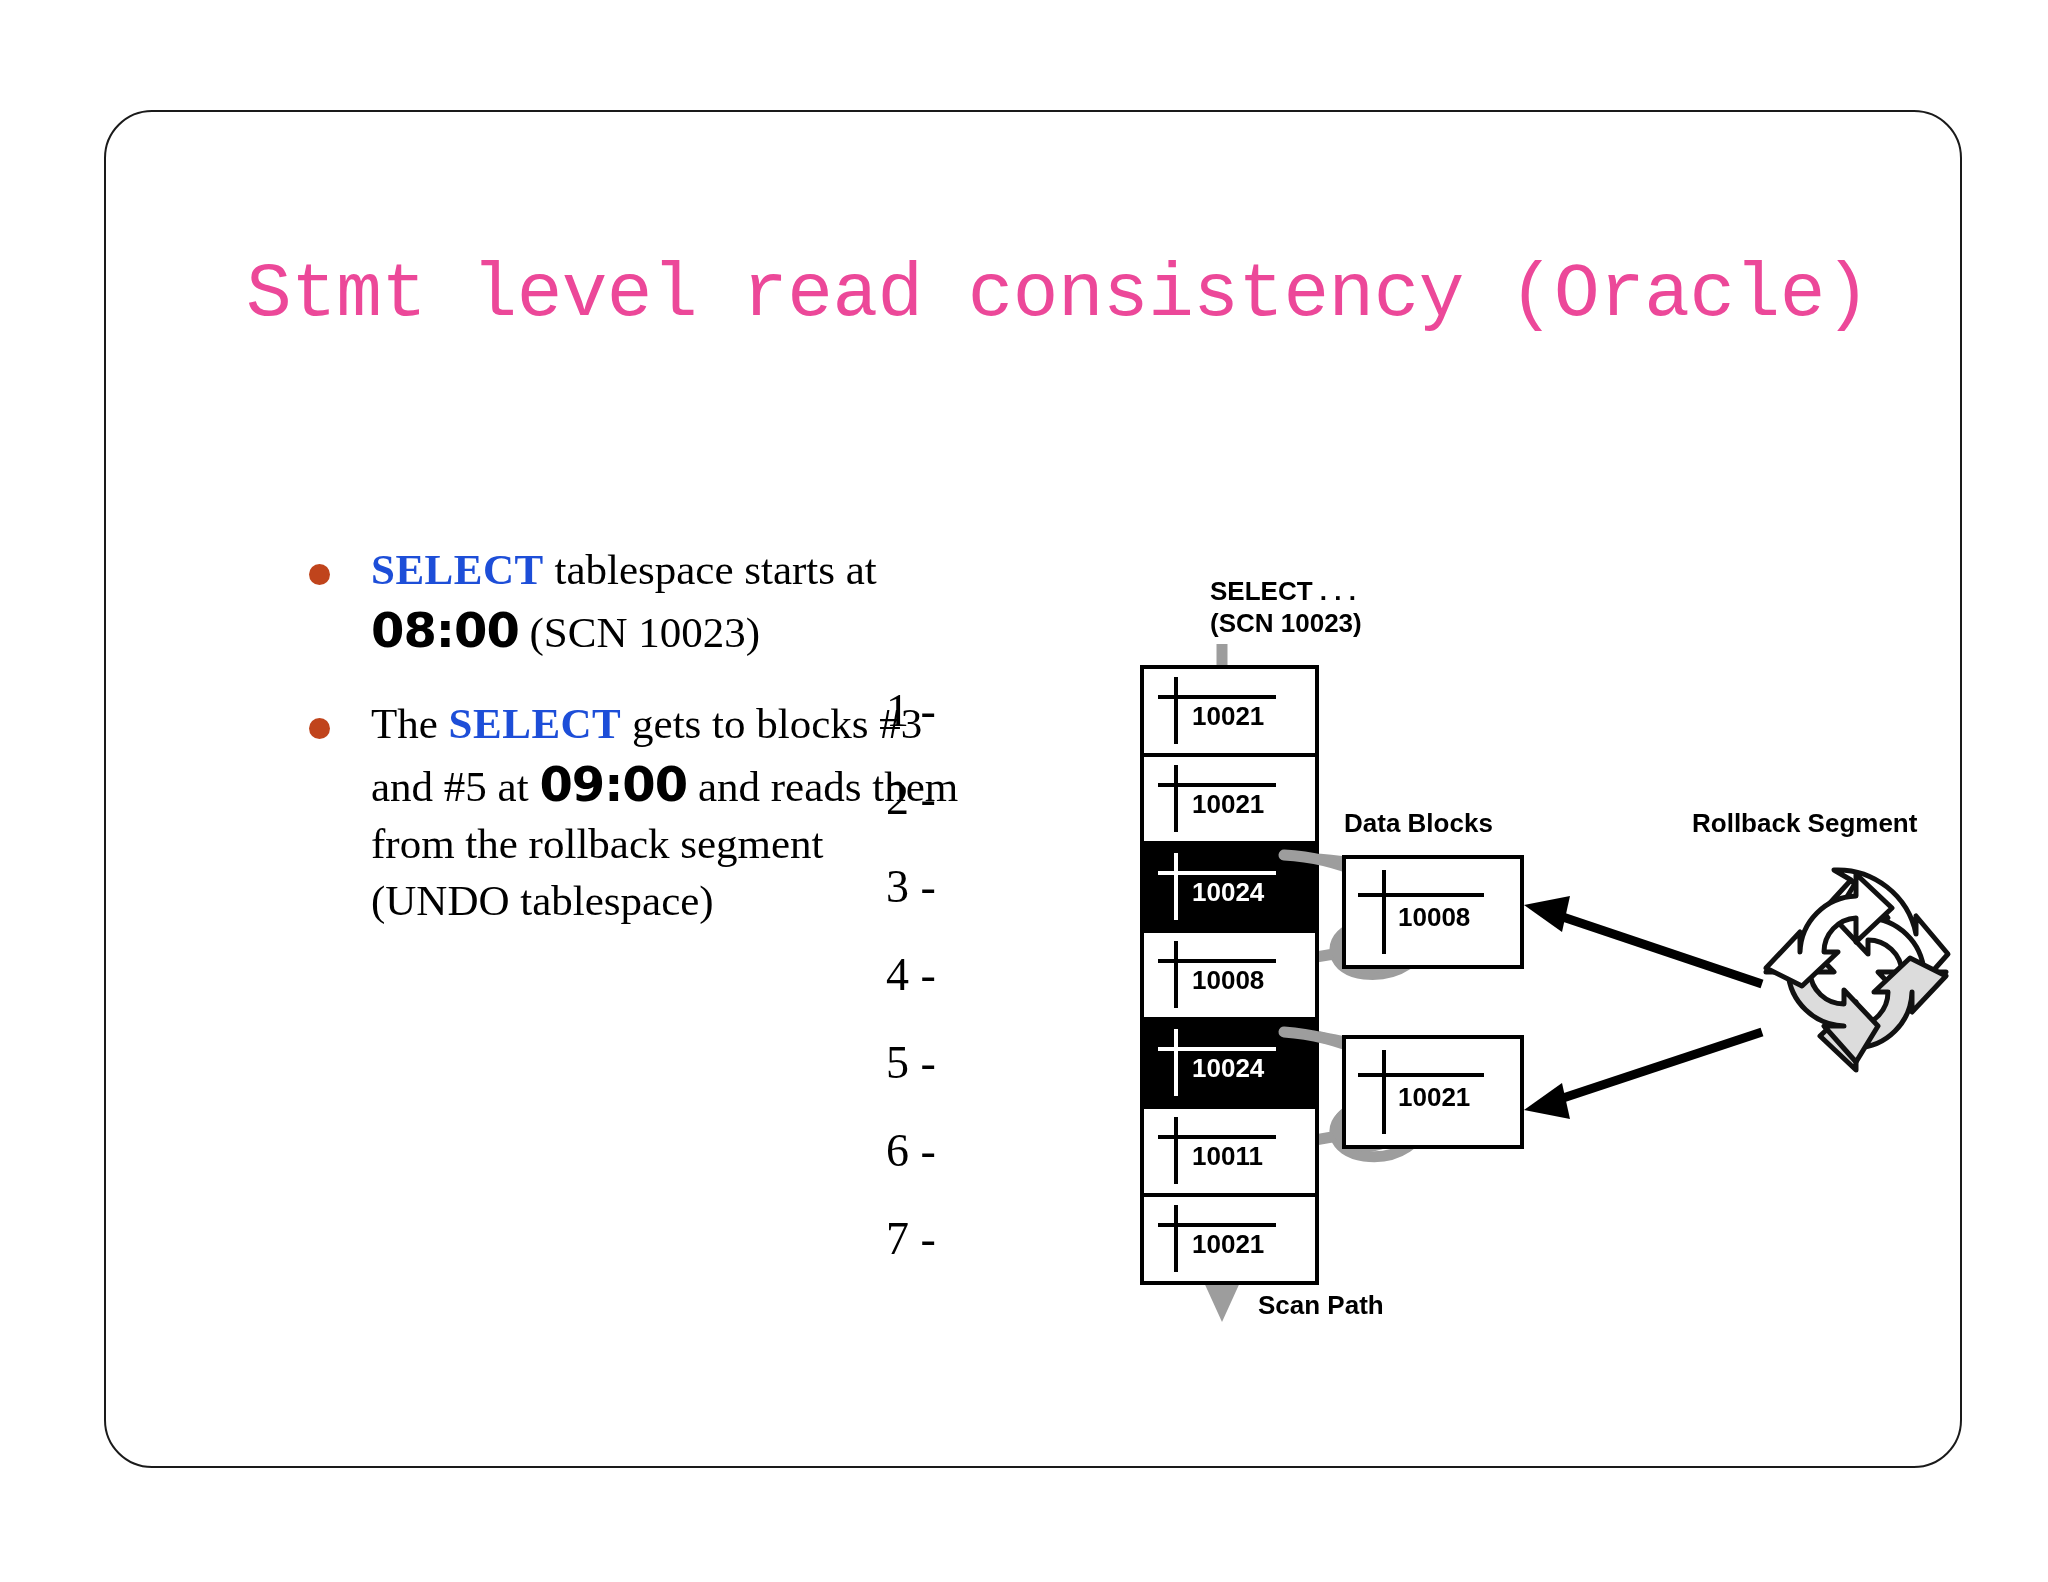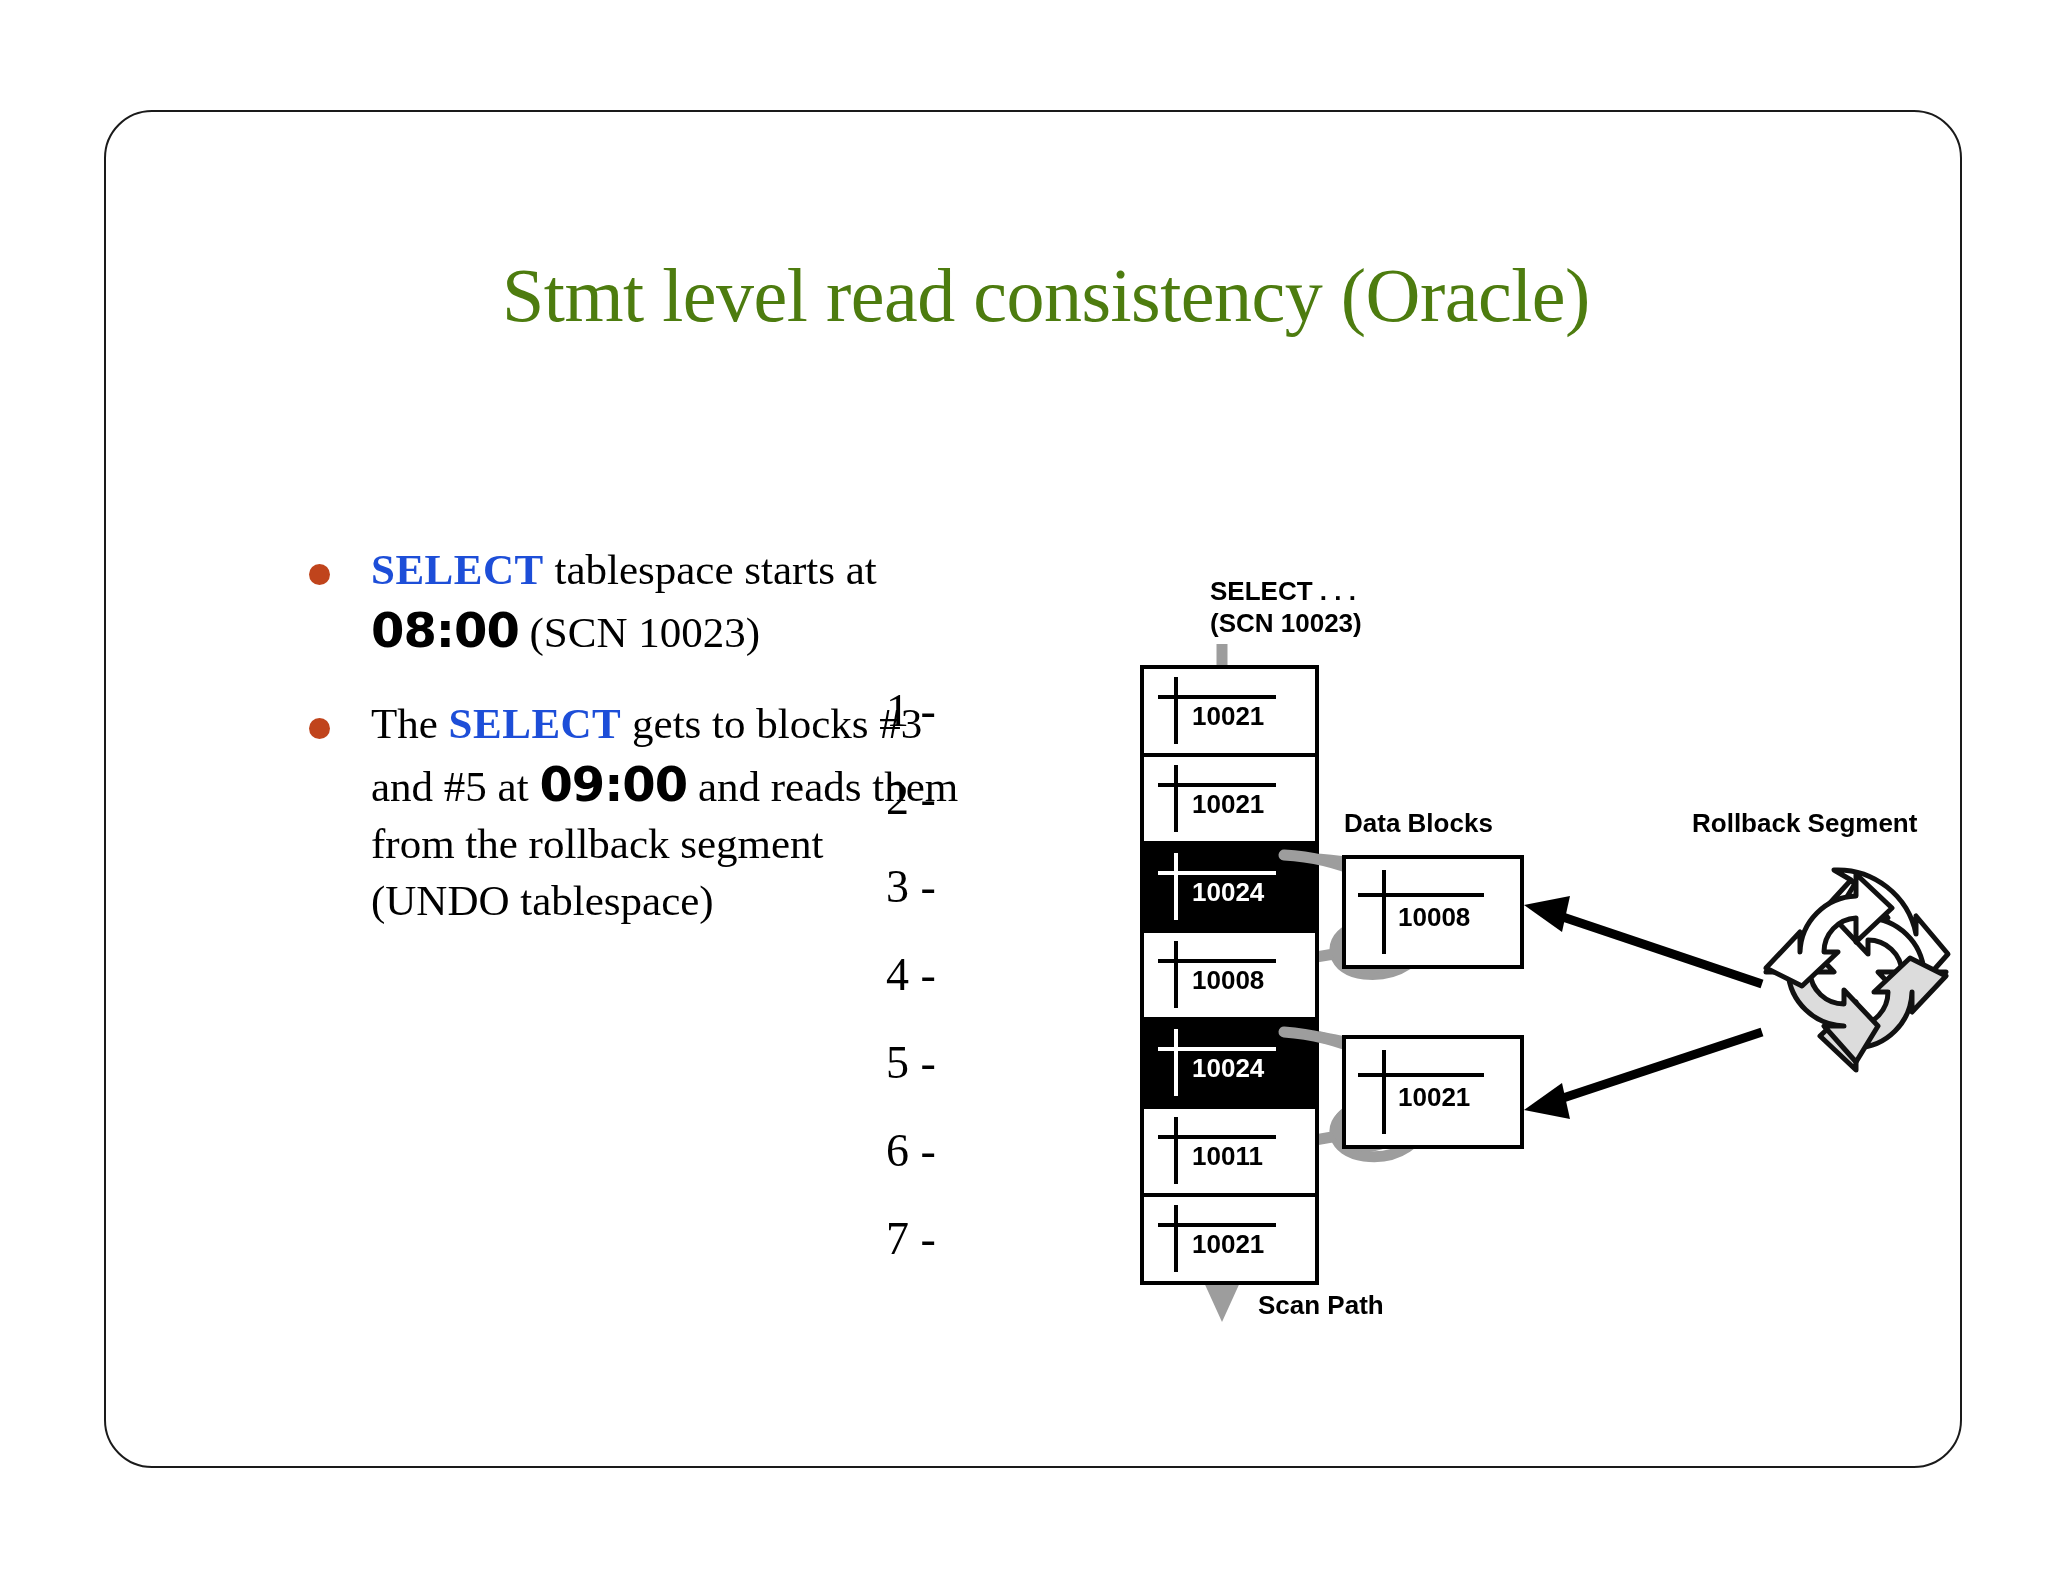--- a/index.html
+++ b/index.html
@@ -16,24 +16,24 @@
     border:2px solid #1a1a1a;
     border-radius:48px;
     box-sizing:border-box;
     background:#ffffff;
   }
   .slide-title{
     position:absolute;
     left:140px;top:140px;
     width:1600px;
     text-align:center;
-    font-family:Liberation Serif, serif;
+    font-family:Liberation Mono, monospace;
     font-size:76px;
     font-weight:400;
-    color:#4d7c0f;
+    color:#ec4899;
     letter-spacing:-0.5px;
     white-space:nowrap;
   }
   
   .bullets{
     position:absolute;
     left:195px;top:430px;
     width:660px;
   }
   .bullet-item{

